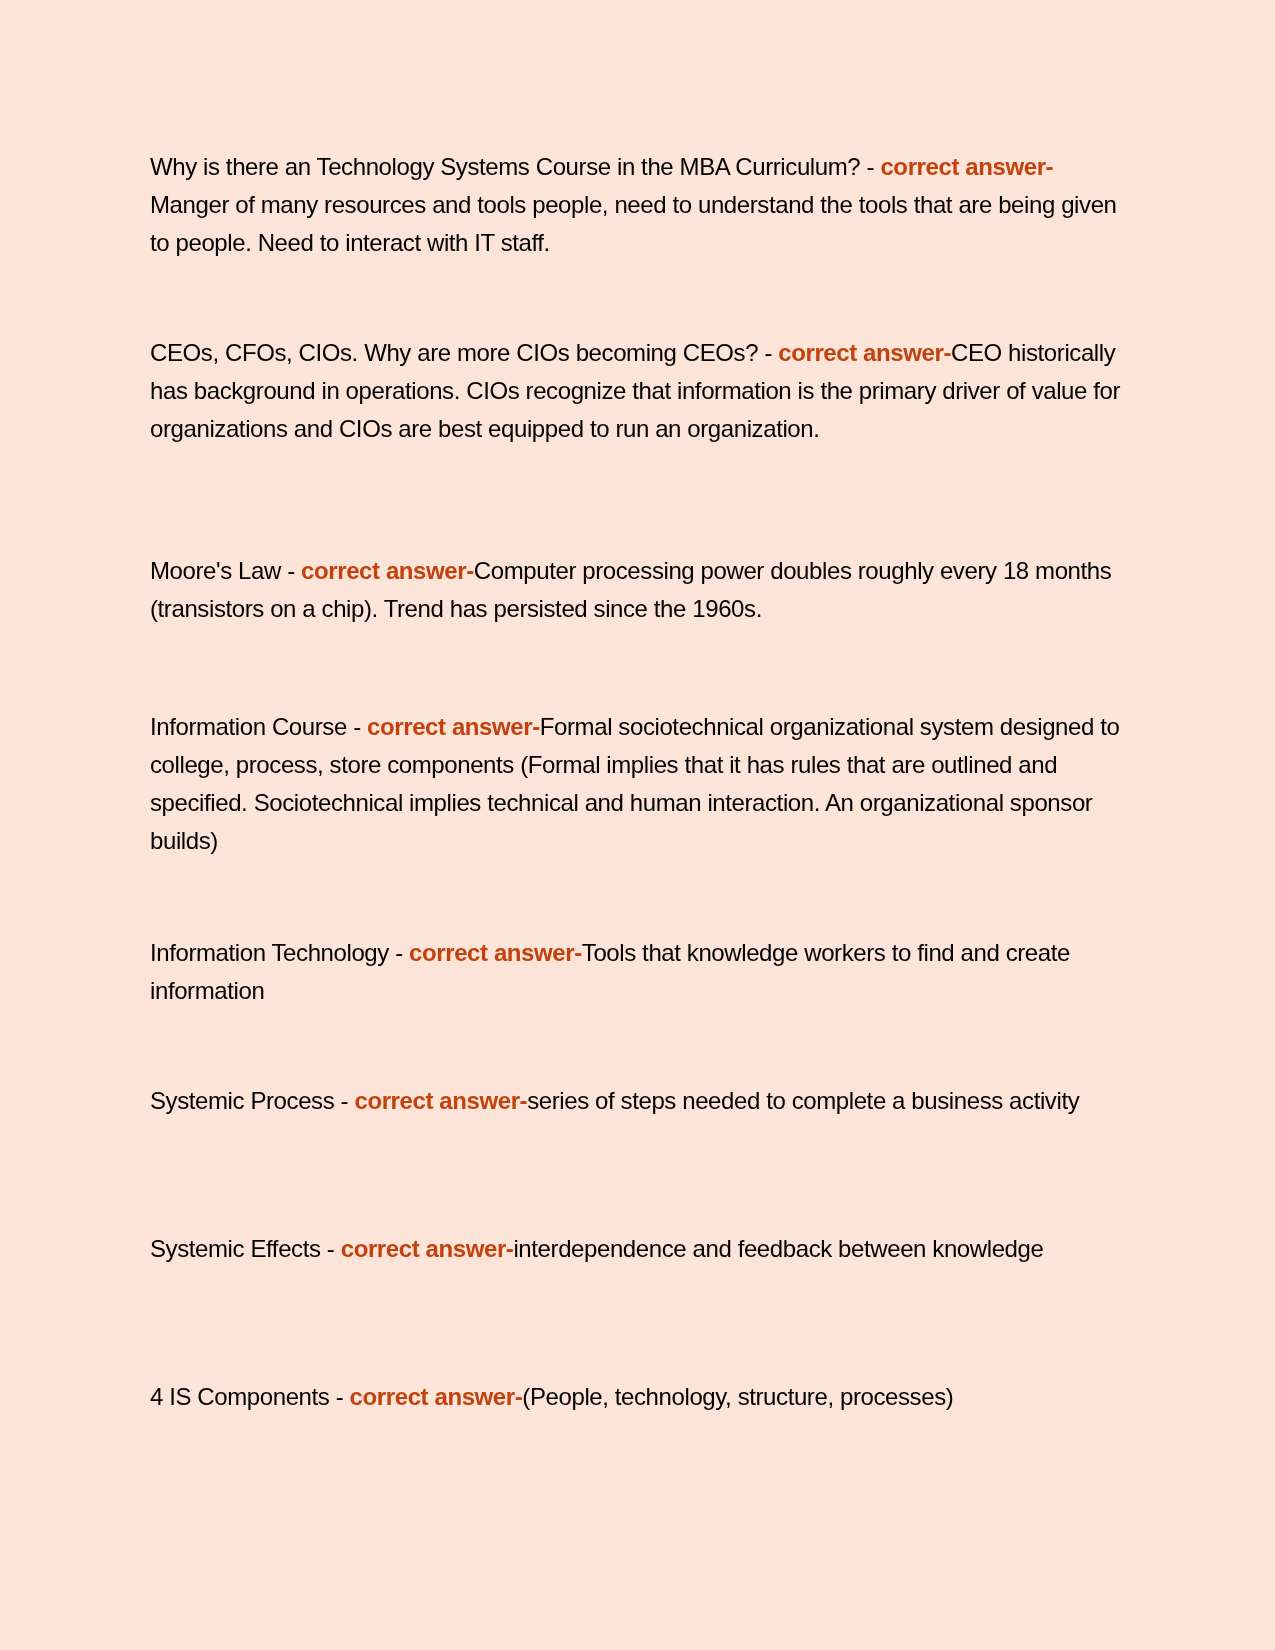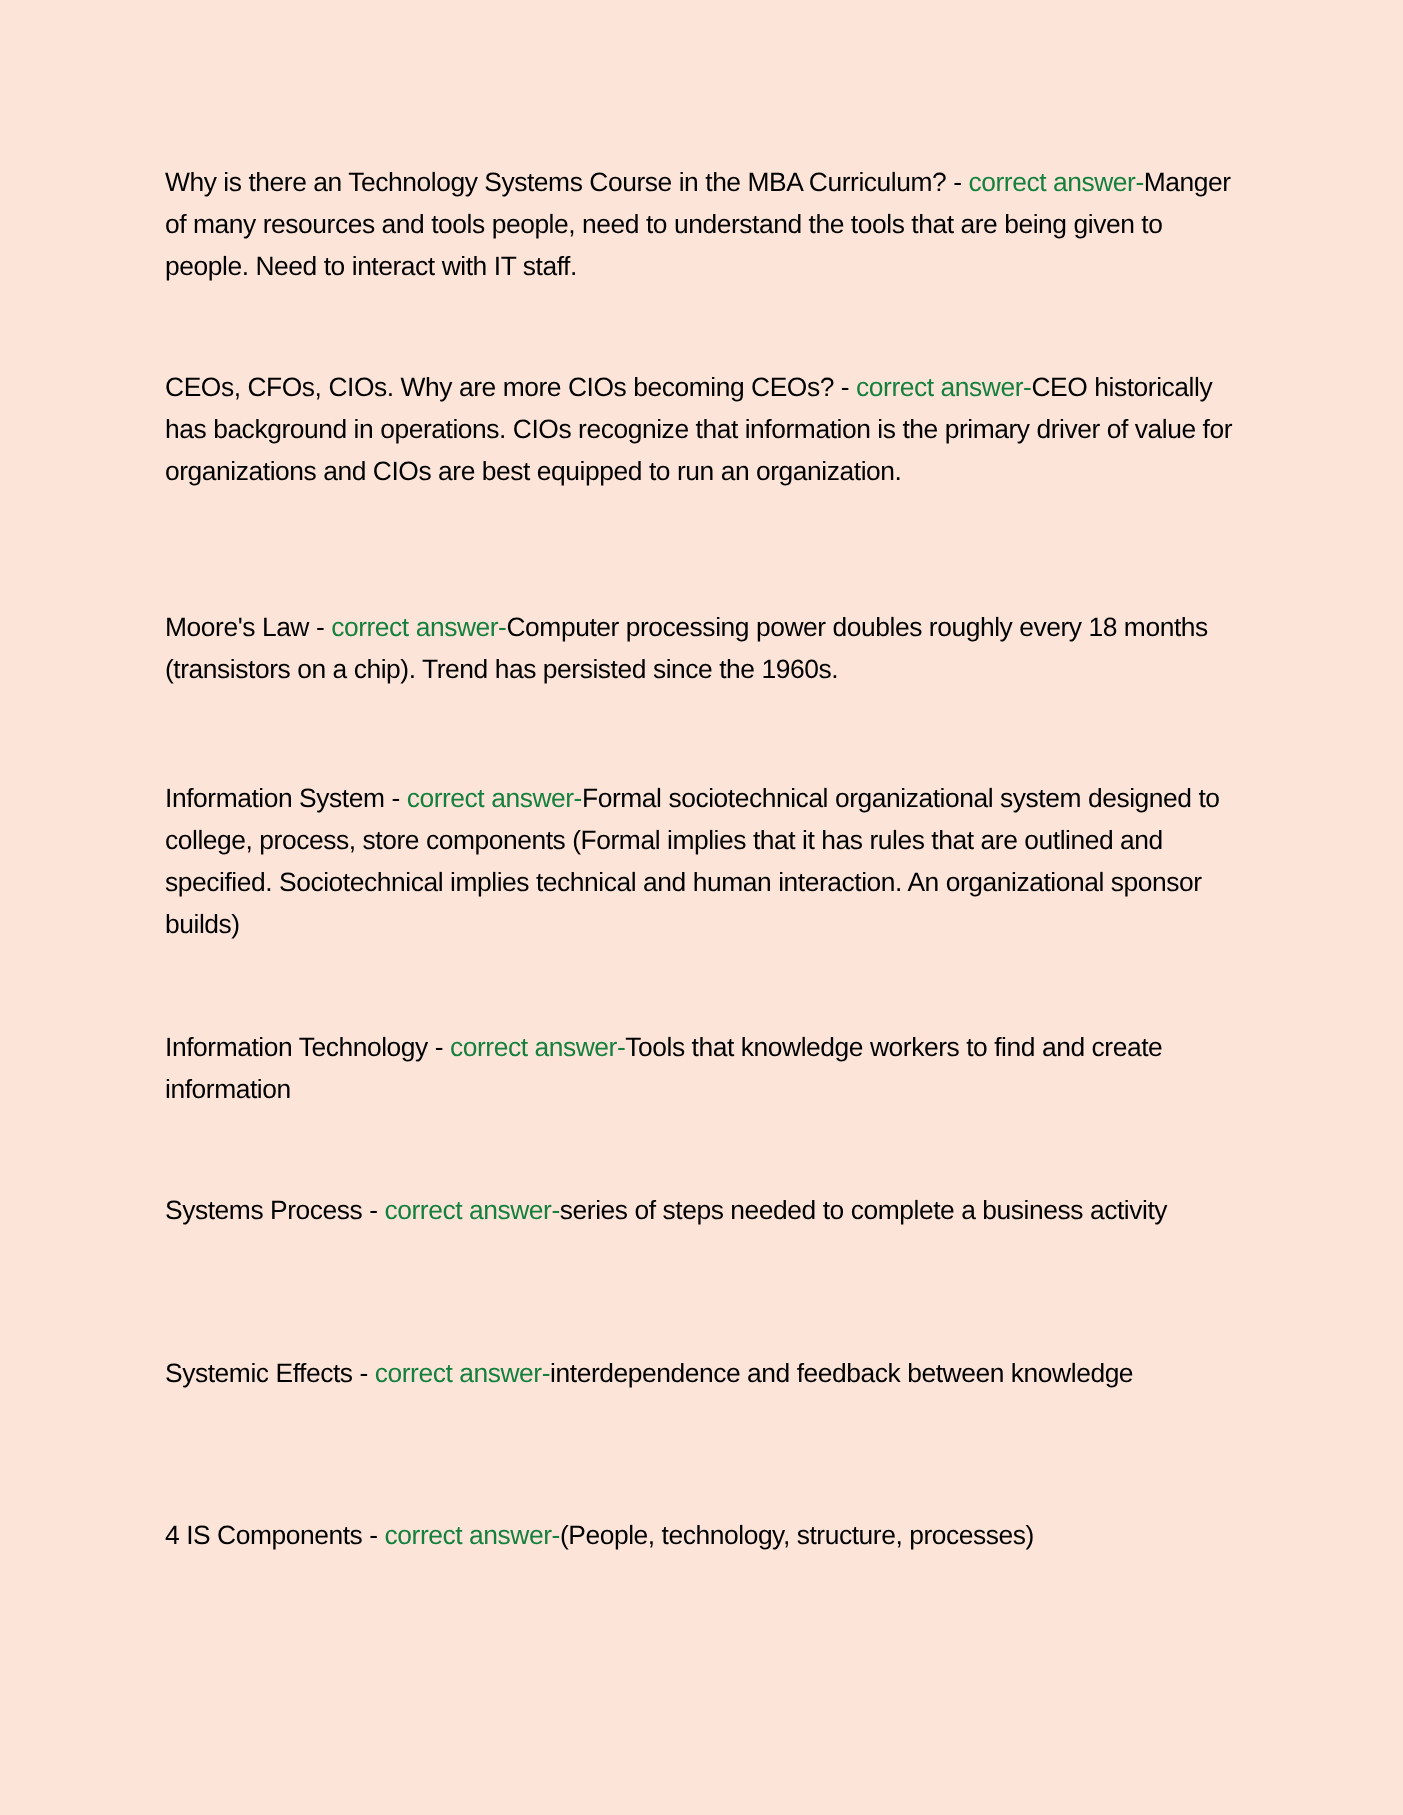--- a/index.html
+++ b/index.html
@@ -13,34 +13,34 @@
   }
   .page { position: absolute; left: 150px; top: 148px; width: 980px; }
   .qa {
     font-size: 24px;
     line-height: 38px;
     letter-spacing: -0.4px;
     margin: 0;
     position: absolute;
     left: 0; width: 980px;
   }
-  .hl { color: #15803d; font-weight: normal; }
+  .hl { color: #c2410c; font-weight: bold; }
 </style>
 </head>
 <body>
 
 <div class="page">
   <p class="qa" style="top:0px"><span>Why is there an Technology Systems Course in the MBA Curriculum?</span><span> - </span><span class="hl">correct answer-</span><span>Manger of many resources and tools people, need to understand the tools that are being given to people. Need to interact with IT staff.</span></p>
 
   <p class="qa" style="top:186px"><span>CEOs, CFOs, CIOs. Why are more CIOs becoming CEOs?</span><span> - </span><span class="hl">correct answer-</span><span>CEO historically has background in operations. CIOs recognize that information is the primary driver of value for organizations and CIOs are best equipped to run an organization.</span></p>
 
   <p class="qa" style="top:404px"><span>Moore's Law</span><span> - </span><span class="hl">correct answer-</span><span>Computer processing power doubles roughly every 18 months (transistors on a chip). Trend has persisted since the 1960s.</span></p>
 
-  <p class="qa" style="top:560px"><span>Information System</span><span> - </span><span class="hl">correct answer-</span><span>Formal sociotechnical organizational system designed to college, process, store components (Formal implies that it has rules that are outlined and specified. Sociotechnical implies technical and human interaction. An organizational sponsor builds)</span></p>
+  <p class="qa" style="top:560px"><span>Information Course</span><span> - </span><span class="hl">correct answer-</span><span>Formal sociotechnical organizational system designed to college, process, store components (Formal implies that it has rules that are outlined and specified. Sociotechnical implies technical and human interaction. An organizational sponsor builds)</span></p>
 
   <p class="qa" style="top:786px"><span>Information Technology</span><span> - </span><span class="hl">correct answer-</span><span>Tools that knowledge workers to find and create information</span></p>
 
-  <p class="qa" style="top:934px"><span>Systems Process</span><span> - </span><span class="hl">correct answer-</span><span>series of steps needed to complete a business activity</span></p>
+  <p class="qa" style="top:934px"><span>Systemic Process</span><span> - </span><span class="hl">correct answer-</span><span>series of steps needed to complete a business activity</span></p>
 
   <p class="qa" style="top:1082px"><span>Systemic Effects</span><span> - </span><span class="hl">correct answer-</span><span>interdependence and feedback between knowledge</span></p>
 
   <p class="qa" style="top:1230px"><span>4 IS Components</span><span> - </span><span class="hl">correct answer-</span><span>(People, technology, structure, processes)</span></p>
 </div>
 
 </body></html>

